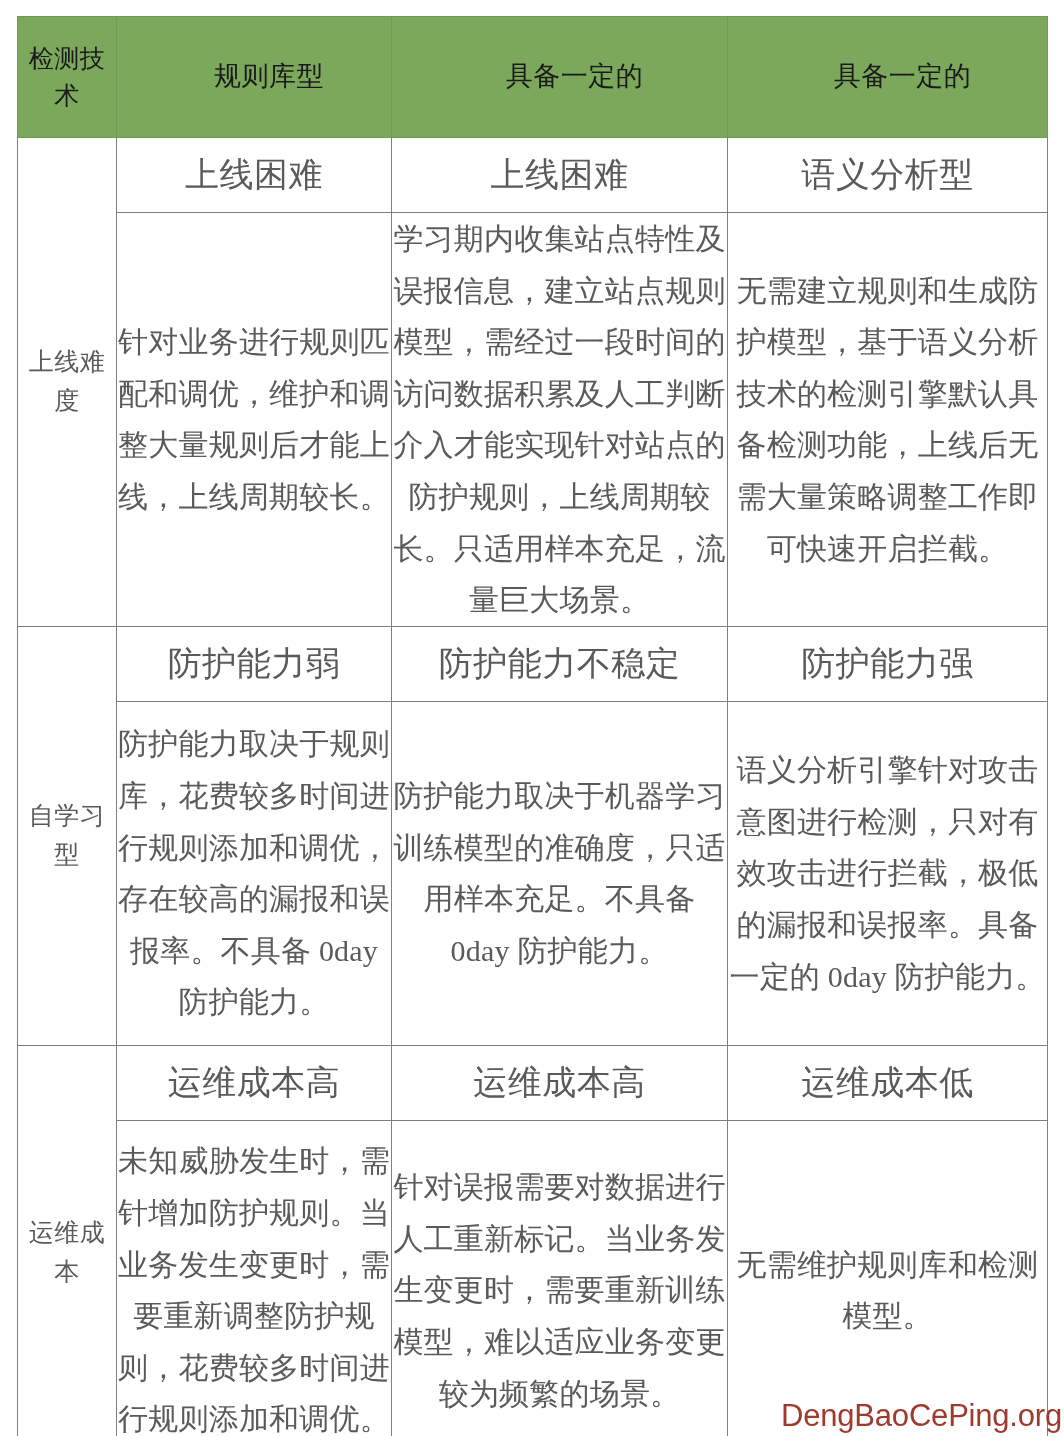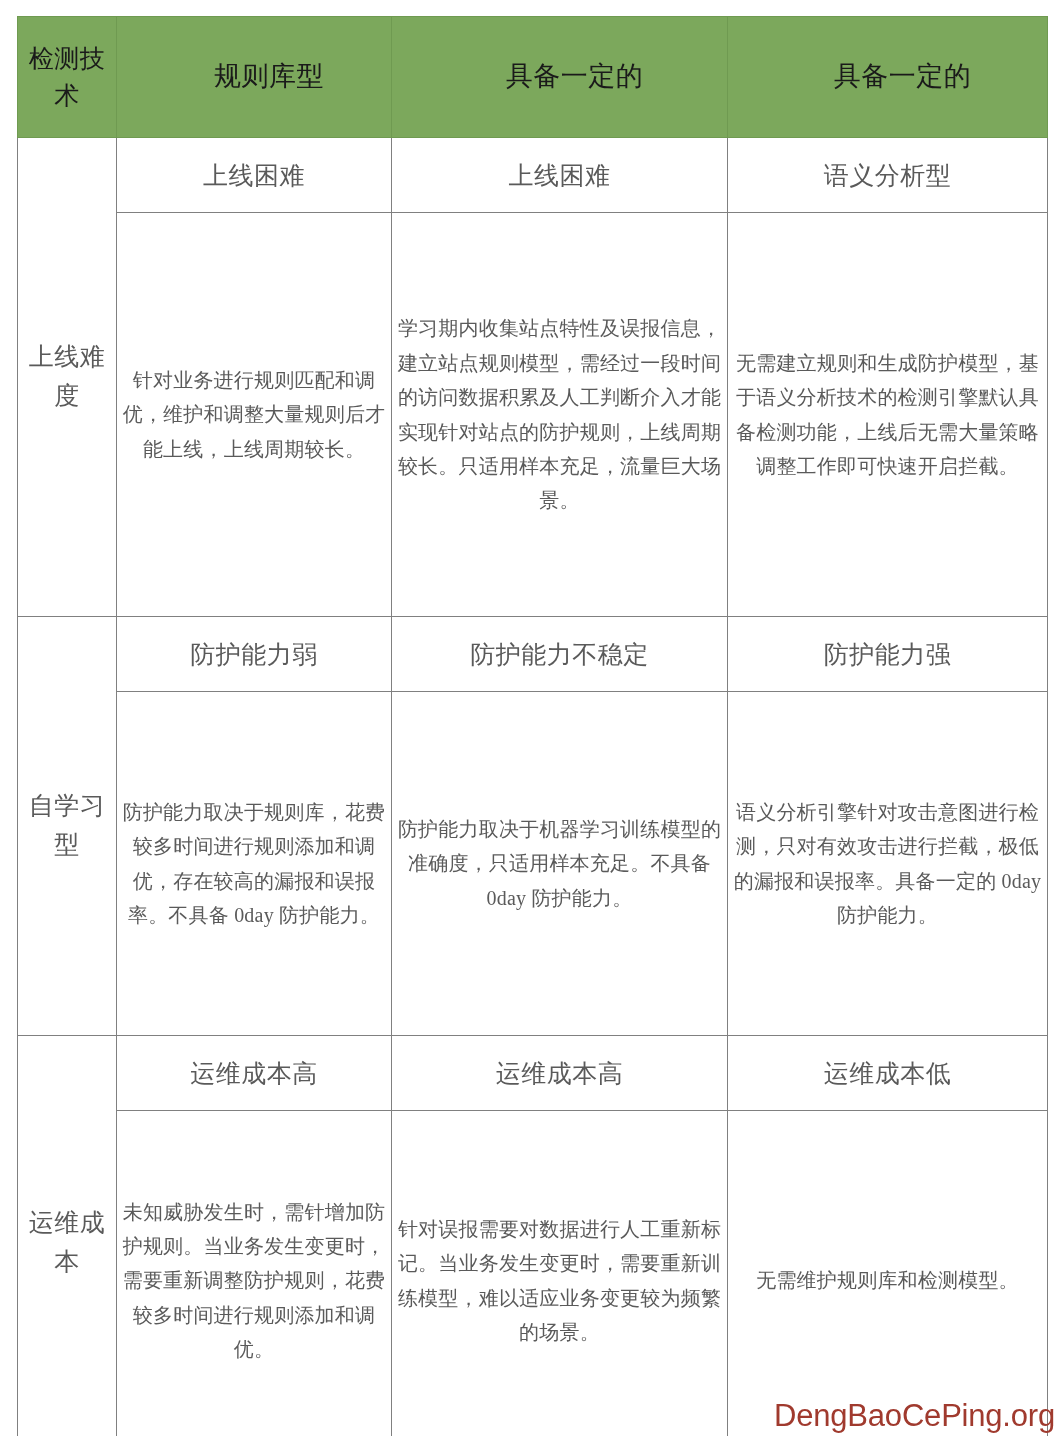--- a/index.html
+++ b/index.html
@@ -71,44 +71,44 @@
   td.rowlabel {
     font-size: 25px;
     line-height: 1.55;
     color: #585858;
     letter-spacing: 0.5px;
   }
 
   
   td.summary {
     height: 74px;
-    font-size: 25px;
+    font-size: 34px;
     color: #555555;
     letter-spacing: 0.5px;
   }
 
   
   td.body {
-    font-size: 20px;
+    font-size: 30px;
     line-height: 1.72;
     color: #5c5c5c;
     text-align: justify;
     text-align-last: center;
     padding: 14px 20px 16px 20px;
     letter-spacing: 0.2px;
   }
 
   .vpad-1 { height: 404px; }
   .vpad-2 { height: 344px; }
   .vpad-3 { height: 340px; }
 
   
   .watermark {
     position: absolute;
-    right: 9px;
+    right: 2px;
     bottom: 2px;
     font-family: "Liberation Sans", "DejaVu Sans", sans-serif;
     font-size: 31px;
     color: #A03A2E;
     letter-spacing: -0.2px;
     white-space: nowrap;
   }
 </style>
 </head>
 <body>

